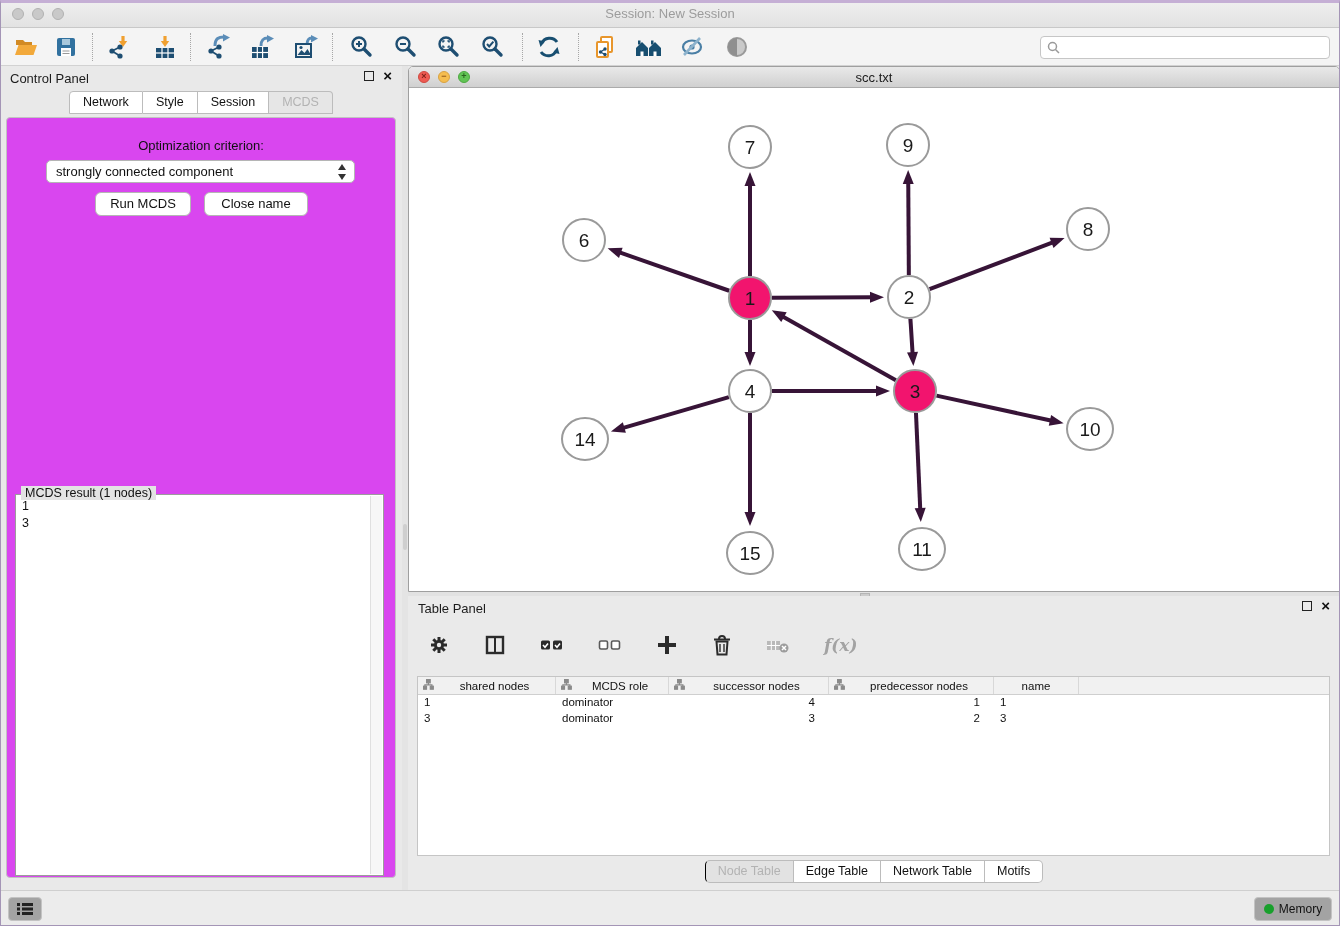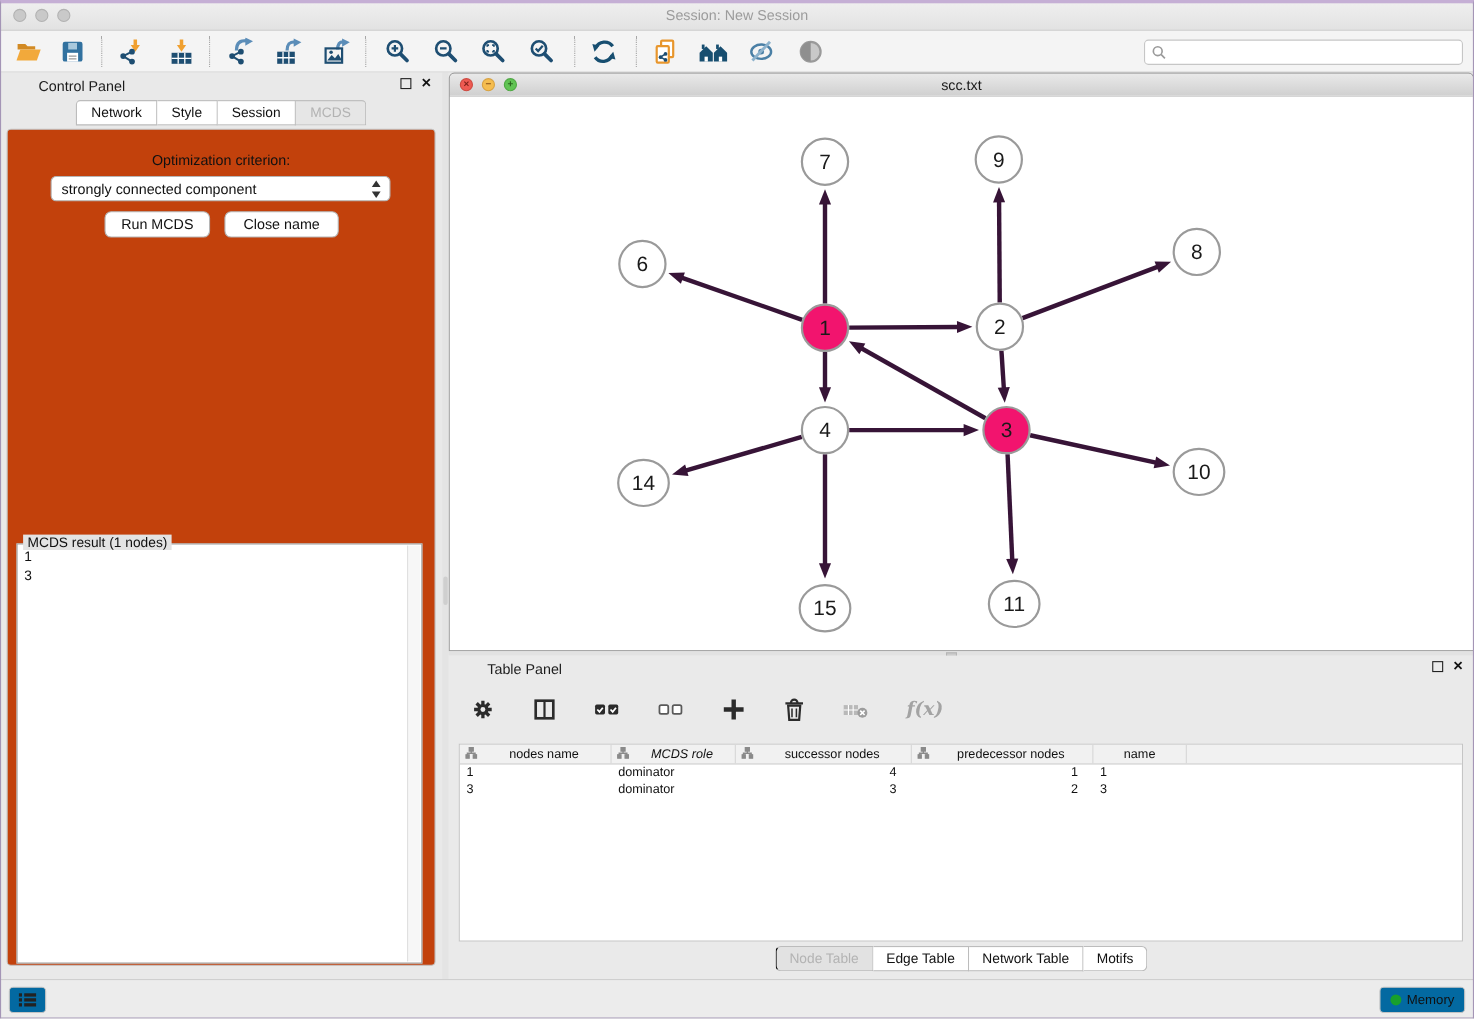--- a/index.html
+++ b/index.html
@@ -26,29 +26,29 @@
 
   
   .main { position:absolute; top:66px; left:0; width:1340px; height:824px; }
   .left-panel { position:absolute; left:0; top:0; width:402px; height:824px; background:#e9e9e9; }
   .vdivider { position:absolute; left:402px; top:0; width:6px; height:824px; background:#e4e4e4; }
   .vgrip { position:absolute; left:403px; top:458px; width:4px; height:26px; background:#cfcfcf; border-radius:2px; }
   .right-pane { position:absolute; left:408px; top:0; width:932px; height:824px; background:#e9e9e9; }
 
   
   .cp-header { position:absolute; top:0; left:0; width:402px; height:24px; }
-  .panel-title { position:absolute; left:10px; top:5px; font-size:13px; color:#1c1c1c;margin-left:25px; }
+  .panel-title { position:absolute; left:10px; top:5px; font-size:13px; color:#1c1c1c; }
   .panel-icons { position:absolute; right:10px; top:5px; display:flex; gap:9px; align-items:center; }
   .float-icon { width:10px; height:10px; border:1.5px solid #222; }
   .close-icon { font-size:15px; font-weight:bold; color:#111; line-height:10px; }
   .cp-tabs { position:absolute; top:25px; left:0; width:402px; display:flex; justify-content:center; }
   .tab { font-size:12.5px; padding:3px 13px 4px; background:#fff; border:1px solid #bcbcbc; border-left:none; color:#111; }
   .tab:first-child { border-left:1px solid #bcbcbc; border-radius:4px 0 0 0; }
   .tab.selected { background:#e6e6e6; color:#b3b3b3; border-radius:0 4px 0 0; }
-  .cp-content { position:absolute; top:51px; left:6px; width:390px; height:761px; background:#c2410c; border:1px solid #c2c2c2; border-radius:4px; }
+  .cp-content { position:absolute; top:51px; left:6px; width:390px; height:761px; background:#d946ef; border:1px solid #c2c2c2; border-radius:4px; }
   .opt-label { position:absolute; top:20px; width:100%; text-align:center; font-size:13px; color:#111; }
   .criterion { position:absolute; top:42px; left:39px; width:309px; height:23px; background:#fff; border:1px solid #b5b5b5; border-radius:5px; font-size:13px; color:#111; display:flex; align-items:center; padding-left:9px; }
   .stepper { position:absolute; right:6px; top:3px; width:11px; height:16px; }
   .stepper:before { content:""; position:absolute; top:0; left:1px; border-left:4.5px solid transparent; border-right:4.5px solid transparent; border-bottom:6px solid #333; }
   .stepper:after { content:""; position:absolute; bottom:0; left:1px; border-left:4.5px solid transparent; border-right:4.5px solid transparent; border-top:6px solid #333; }
   .cp-btn { position:absolute; top:74px; height:24px; background:#fff; border:1px solid #b5b5b5; border-radius:6px; font-size:13px; color:#111; text-align:center; line-height:22px; }
   .result-box { position:absolute; top:376px; left:8px; width:369px; height:382px; background:#fff; border:1px solid #9c9c9c; }
   .result-label { position:absolute; top:-9px; left:5px; background:#e3e3e3; padding:0 4px; font-size:12.5px; color:#111; }
   .result-lines { position:absolute; inset:3px 14px 3px 6px; font-size:12.5px; color:#111; line-height:17px; white-space:pre; overflow:hidden; }
   .result-scroll { position:absolute; top:1px; right:1px; bottom:1px; width:12px; background:#f7f7f7; border-left:1px solid #e0e0e0; }
@@ -76,21 +76,21 @@
   .nt-td { padding:1px 6px 0; overflow:hidden; white-space:nowrap; }
   .nt-td.right { text-align:right; padding-right:14px; }
   .tp-tabs { position:absolute; top:264px; left:0; width:932px; display:flex; justify-content:center; }
   .tp-tab { font-size:12.5px; padding:3px 12px 4px; background:#fff; border:1px solid #bcbcbc; border-left:none; color:#111; }
   .tp-tab:first-child { border-left:1px solid #000000; border-radius:5px 0 0 5px; }
   .tp-tab:last-child { border-radius:0 5px 5px 0; }
   .tp-tab.selected { background:#e2e2e2; color:#b3b3b3; }
 
   
   .statusbar { position:absolute; top:890px; left:0; width:1340px; height:36px; background:#ececec; border-top:1px solid #cfcfcf; }
-  .sb-btn { position:absolute; top:6px; height:24px; background:#0369a1; border:1px solid #c3c3c3; border-radius:4px; display:flex; align-items:center; justify-content:center; gap:5px; }
+  .sb-btn { position:absolute; top:6px; height:24px; background:#a3a3a3; border:1px solid #c3c3c3; border-radius:4px; display:flex; align-items:center; justify-content:center; gap:5px; }
   .memory-dot { width:10px; height:10px; border-radius:50%; background:#18a02c; }
   .memory-label { font-size:12px; color:#111; }
 </style>
 </head>
 <body>
 
 <div class="frame"></div>
 
 <div class="titlebar">
   <div class="lights">
@@ -486,23 +486,23 @@
         <div class="nt-header" id="nt-header">
             <div class="nt-th" style="width: 138px;">
               <span><svg width="11" height="11" viewBox="0 0 11 11">
                   <g fill="none" stroke="#8a8a8a" stroke-width="1.2">
                     <rect x="3.6" y="0.6" width="3.6" height="3.2" fill="#8a8a8a"></rect>
                     <path d="M5.4 3.8 v2 M1.9 7.4 v-1.6 h7 v1.6"></path>
                     <rect x="0.5" y="7.2" width="3" height="3" fill="#8a8a8a"></rect>
                     <rect x="7.3" y="7.2" width="3" height="3" fill="#8a8a8a"></rect>
                   </g>
                 </svg></span>
-              <span class="th-label">nodes name</span>
-            </div>
-            <div class="nt-th" style="width: 113px; font-style: italic;">
+              <span class="th-label">shared nodes</span>
+            </div>
+            <div class="nt-th" style="width: 113px;">
               <span><svg width="11" height="11" viewBox="0 0 11 11">
                   <g fill="none" stroke="#8a8a8a" stroke-width="1.2">
                     <rect x="3.6" y="0.6" width="3.6" height="3.2" fill="#8a8a8a"></rect>
                     <path d="M5.4 3.8 v2 M1.9 7.4 v-1.6 h7 v1.6"></path>
                     <rect x="0.5" y="7.2" width="3" height="3" fill="#8a8a8a"></rect>
                     <rect x="7.3" y="7.2" width="3" height="3" fill="#8a8a8a"></rect>
                   </g>
                 </svg></span>
               <span class="th-label">MCDS role</span>
             </div>

